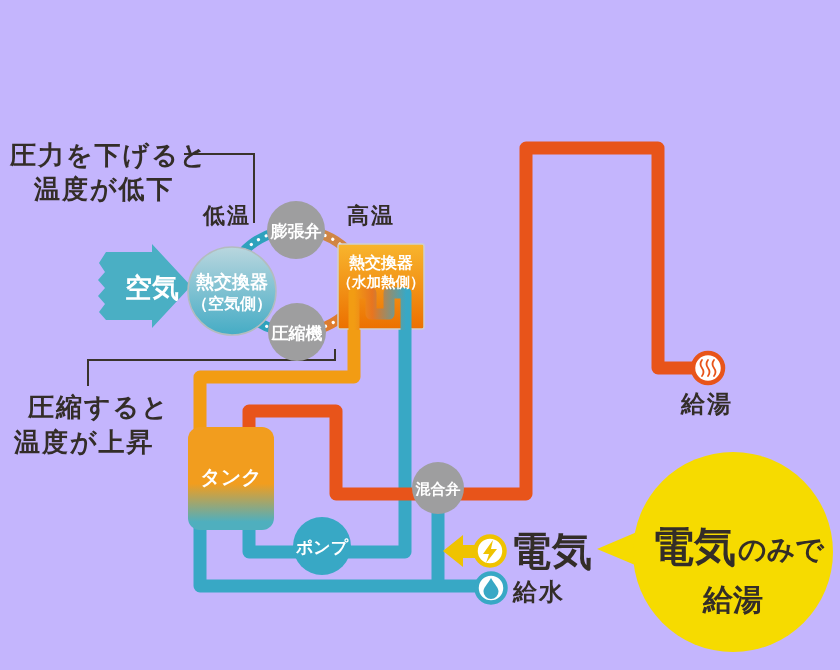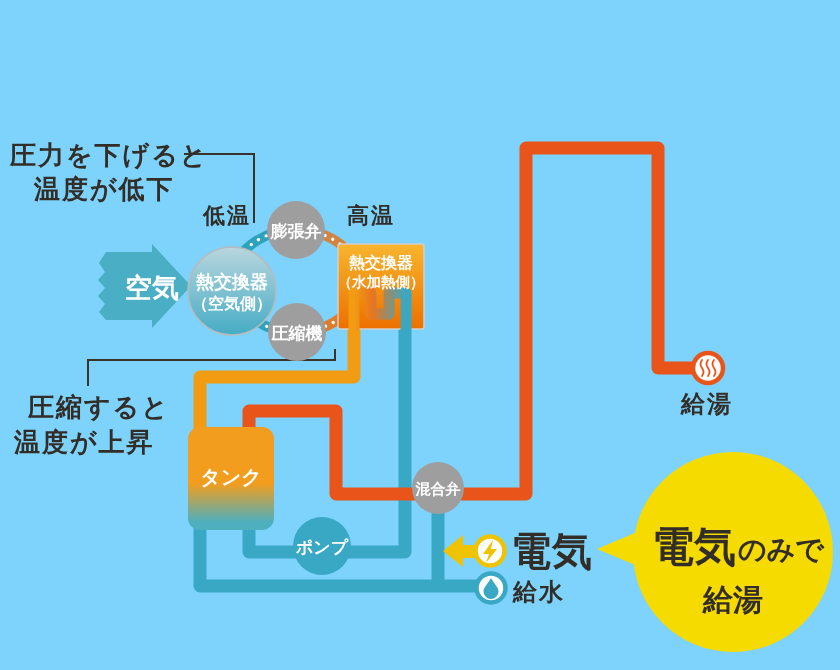--- a/index.html
+++ b/index.html
@@ -1,16 +1,16 @@
 <!DOCTYPE html>
 <html><head>
 <meta charset="utf-8">
 <style>
   html,body{margin:0;padding:0;background:#ffffff;}
-  .stage{position:relative;width:840px;height:670px;background:#7dd3fc;overflow:hidden;
+  .stage{position:relative;width:840px;height:670px;background:#c4b5fd;overflow:hidden;
          font-family:"DejaVu Sans",sans-serif;}
   svg{position:absolute;left:0;top:0;}
   svg text{font-family:"DejaVu Sans",sans-serif;fill:#332D28;}
   .cap{font-size:26px;font-weight:600;letter-spacing:2px;}
   .temp{font-size:22px;font-weight:600;letter-spacing:2px;}
   .nodetxt{fill:#ffffff;font-weight:bold;}
   .endtxt{font-size:24px;font-weight:600;letter-spacing:2px;}
 </style>
 </head>
 <body>

